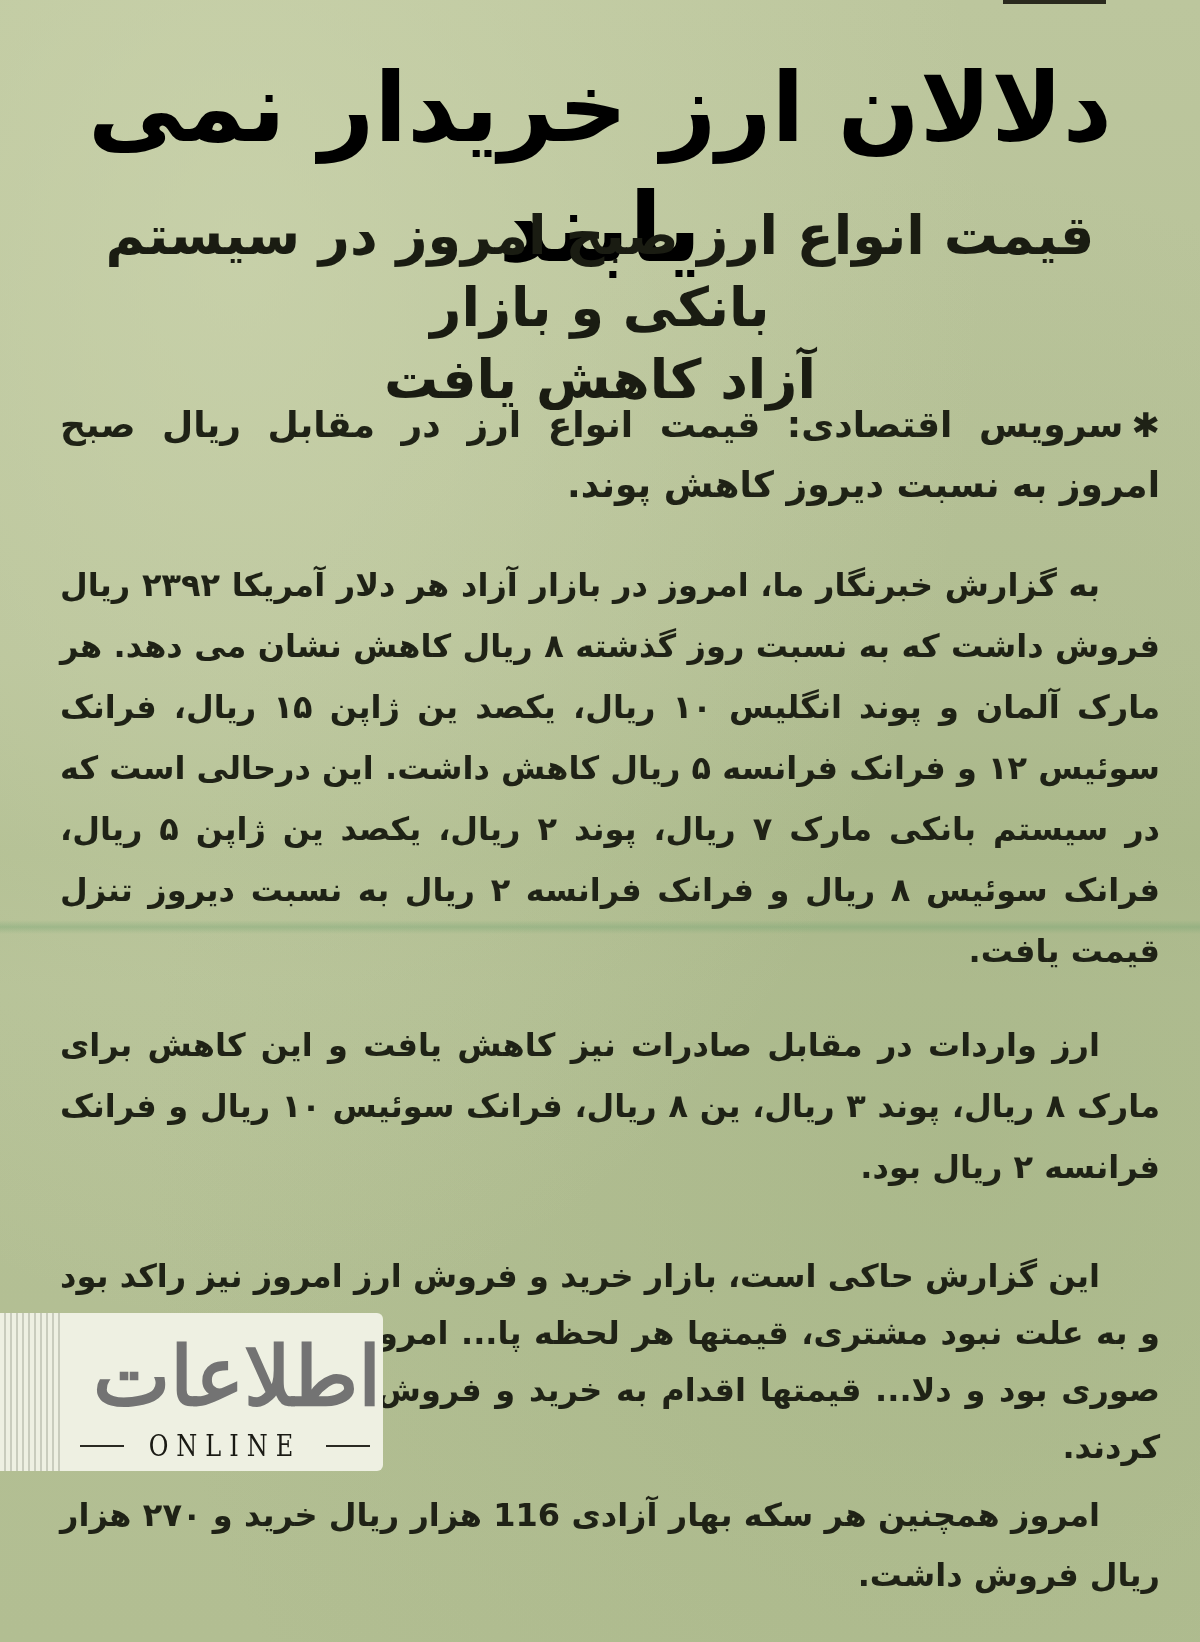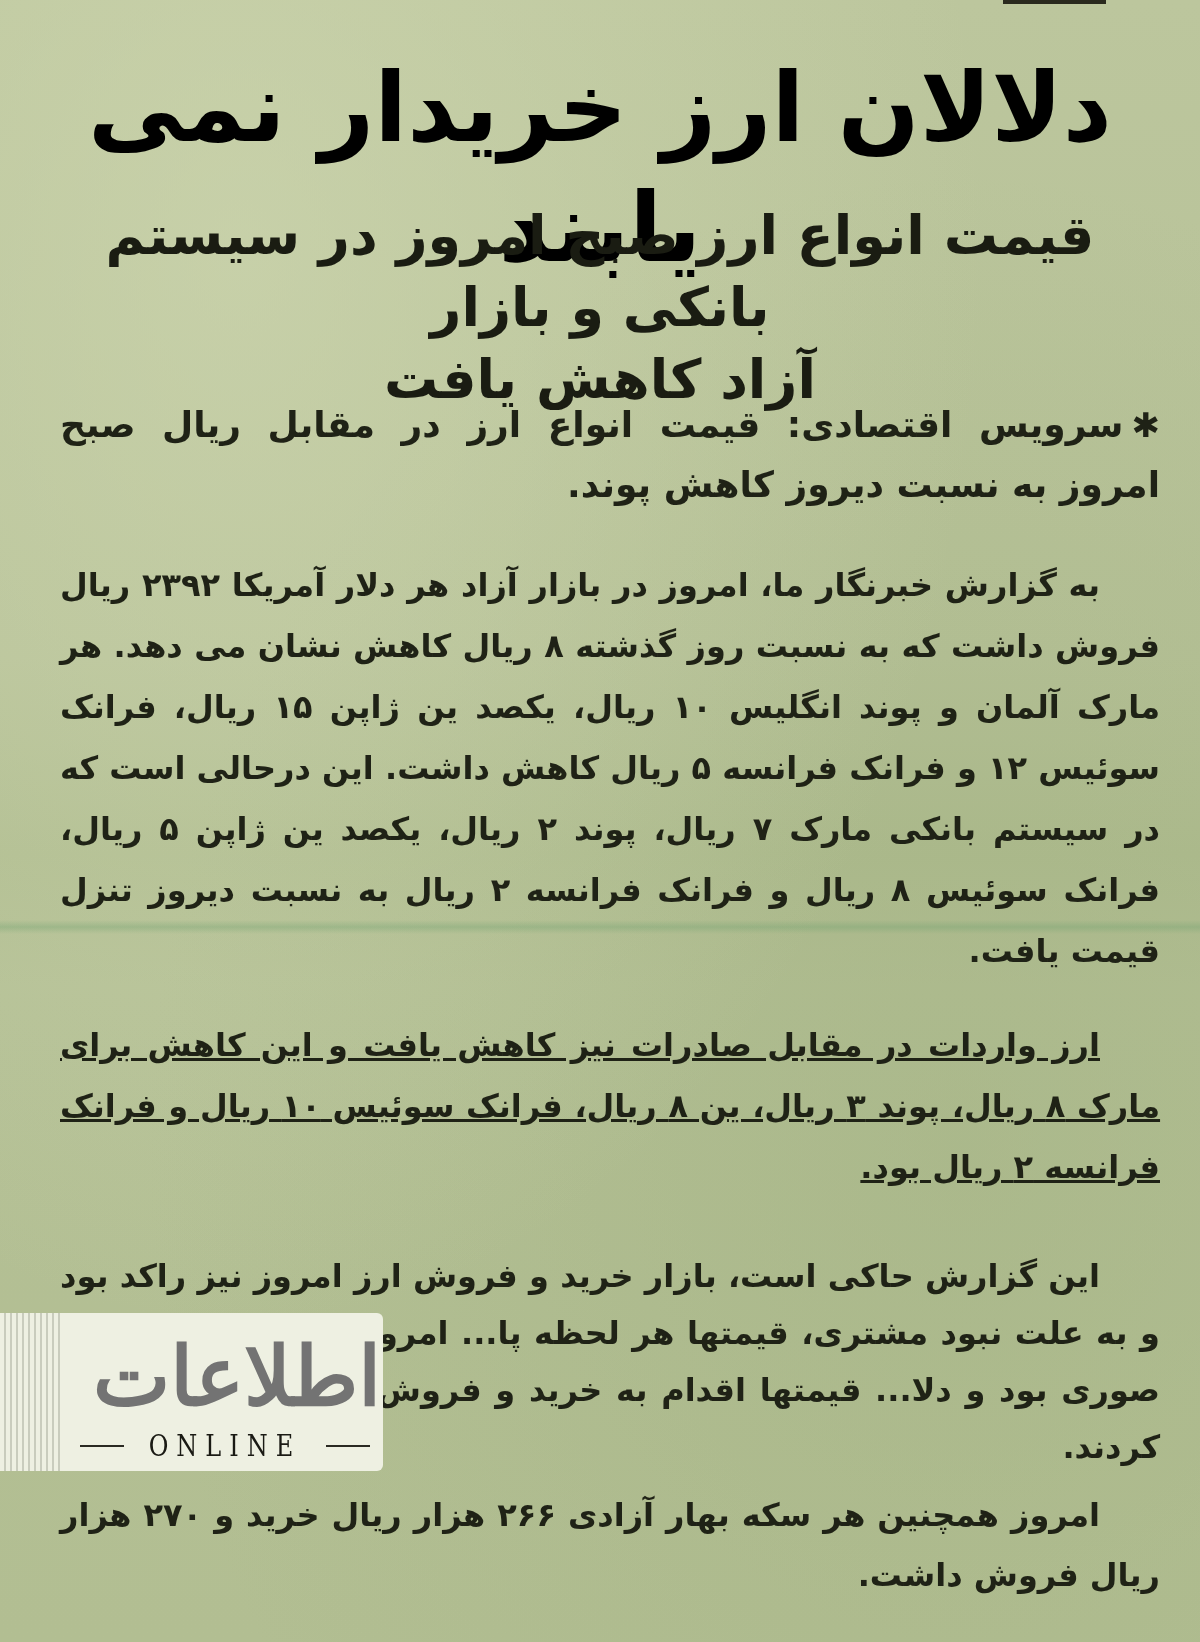--- a/index.html
+++ b/index.html
@@ -90,21 +90,21 @@
       right: 0;
       width: 1100px;
       font-size: 32px;
       font-weight: bold;
       line-height: 61px;
       text-align: justify;
       text-align-last: right;
       text-indent: 60px;
     }
     .p1 { top: 555px; }
-    .p2 { top: 1015px; text-decoration: underline; }
+    .p2 { top: 1015px; }
     .p3 { top: 1248px; line-height: 57px; }
     .p4 { top: 1485px; line-height: 60px; }
 
     .logo {
       position: absolute;
       left: 0;
       top: 1313px;
       width: 383px;
       height: 158px;
       background: #eef0e2;
@@ -173,21 +173,21 @@
     <div>آزاد کاهش یافت</div>
   </div>
 
   <div class="lead">
     <span class="star">✱</span><span>سرویس اقتصادی: قیمت انواع ارز در مقابل ریال صبح امروز به نسبت دیروز کاهش پوند.</span>
   </div>
 
   <div class="para p1">به گزارش خبرنگار ما، امروز در بازار آزاد هر دلار آمریکا ۲۳۹۲ ریال فروش داشت که به نسبت روز گذشته ۸ ریال کاهش نشان می دهد. هر مارک آلمان و پوند انگلیس ۱۰ ریال، یکصد ین ژاپن ۱۵ ریال، فرانک سوئیس ۱۲ و فرانک فرانسه ۵ ریال کاهش داشت. این درحالی است که در سیستم بانکی مارک ۷ ریال، پوند ۲ ریال، یکصد ین ژاپن ۵ ریال، فرانک سوئیس ۸ ریال و فرانک فرانسه ۲ ریال به نسبت دیروز تنزل قیمت یافت.</div>
   <div class="para p2">ارز واردات در مقابل صادرات نیز کاهش یافت و این کاهش برای مارک ۸ ریال، پوند ۳ ریال، ین ۸ ریال، فرانک سوئیس ۱۰ ریال و فرانک فرانسه ۲ ریال بود.</div>
   <div class="para p3">این گزارش حاکی است، بازار خرید و فروش ارز امروز نیز راکد بود و به علت نبود مشتری، قیمتها هر لحظه پا... امروز نیز معاملات بیشتر صوری بود و دلا... قیمتها اقدام به خرید و فروش ارز در بین خود می کردند.</div>
-  <div class="para p4">امروز همچنین هر سکه بهار آزادی ۲۶۶ هزار ریال خرید و ۲۷۰ هزار ریال فروش داشت.</div>
+  <div class="para p4">امروز همچنین هر سکه بهار آزادی 116 هزار ریال خرید و ۲۷۰ هزار ریال فروش داشت.</div>
 </div>
 
 <div class="logo">
   <div class="stripes"></div>
   <div class="wordmark">اطلاعات</div>
   <div class="online">
     <span class="rule"></span>
     <span class="text">ONLINE</span>
     <span class="rule"></span>
   </div>

